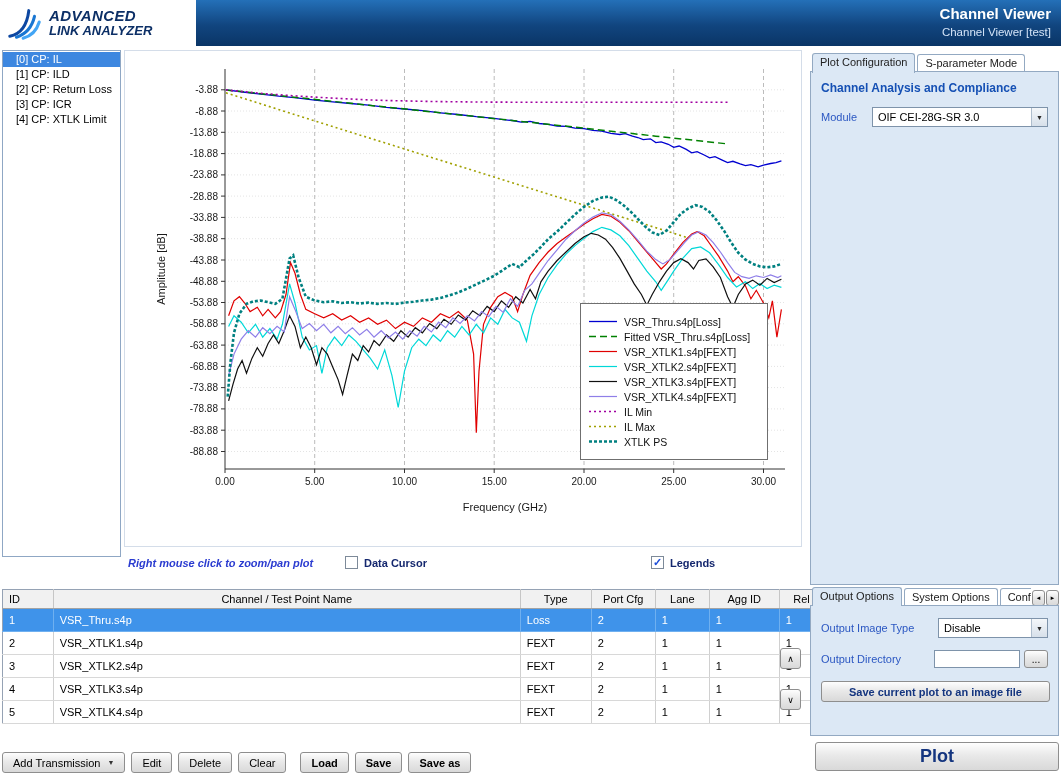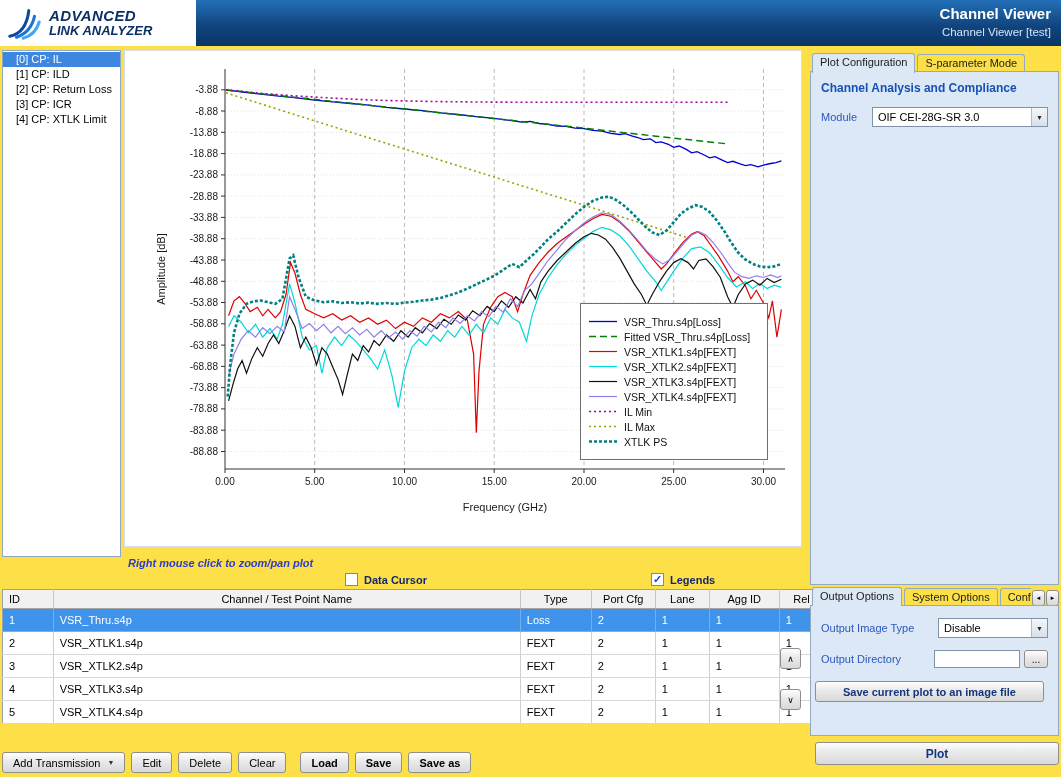--- a/index.html
+++ b/index.html
@@ -1,17 +1,17 @@
 <!DOCTYPE html>
 <html><head>
 <meta charset="utf-8">
 <style>
   *{margin:0;padding:0;box-sizing:border-box}
   body{font-family:"Liberation Sans",sans-serif;background:#9fb2c6}
-  #app{position:relative;width:1061px;height:777px;background:#fde047;overflow:hidden;font-size:11px}
+  #app{position:relative;width:1061px;height:777px;background:#ffffff;overflow:hidden;font-size:11px}
 
   
   #header{position:absolute;left:0;top:0;width:1061px;height:46px;background:linear-gradient(180deg,#2470b8 0%,#11457f 55%,#0a3566 100%)}
   #logo{position:absolute;left:0;top:0;width:196px;height:46px;background:#fff;display:flex;align-items:center;gap:5px;padding:2px 6px}
   #logo-text{line-height:1.08;color:#0c2f66;font-style:italic;font-weight:bold}
   #logo-line1{font-size:15px;letter-spacing:.4px}
   #logo-line2{font-size:13px}
   #header-titles{position:absolute;right:10px;top:5px;text-align:right;color:#fff}
   #header-title{font-size:15px;font-weight:bold}
   #header-subtitle{font-size:11.5px;color:#d4e4f8;margin-top:4px}
@@ -24,21 +24,21 @@
   
   #plot-panel{position:absolute;left:124px;top:50px;width:678px;height:497px;background:#fff;border:1px solid #d4dde9}
   #chart-svg{position:absolute;left:0;top:0}
   #chart-svg text{font-family:"Liberation Sans",sans-serif;fill:#1a1a1a}
   #legend{position:absolute;left:455px;top:252px;width:188px;background:#fff;border:1px solid #6f6f6f;padding:10px 0;z-index:3}
   .legend-row{display:flex;align-items:center;gap:6px;height:15px;padding:0 7px;font-size:10.5px;color:#111;white-space:nowrap}
 
   
   #plot-hint-row{position:absolute;left:0;top:556px;width:806px;height:18px}
   #plot-hint{position:absolute;left:128px;top:1px;font-style:italic;font-weight:bold;color:#2a3bd0;font-size:11px}
-  .check-group{position:absolute;top:17px;display:flex;align-items:center;gap:6px;cursor:default}
+  .check-group{position:absolute;top:0;display:flex;align-items:center;gap:6px;cursor:default}
   #dc-group{left:345px}
   #lg-group{left:651px}
   .cbox{width:13px;height:13px;background:#fff;border:1px solid #7d8a99;display:inline-flex;align-items:center;justify-content:center;font-size:11px;color:#1d4ed8;font-weight:bold;line-height:1}
   .cb-label{font-weight:bold;color:#14276e;font-size:11px}
 
   
   #channel-table{position:absolute;left:2px;top:589px;width:870px;border-collapse:collapse;background:#fff;border:1px solid #95a2b4;table-layout:fixed}
   #channel-table th{height:19px;background:#f1f1f1;border-right:1px solid #c6c6c6;border-bottom:1px solid #a3a3a3;font-weight:normal;font-size:11px;overflow:hidden;white-space:nowrap;text-align:center}
   #channel-table th:first-child{text-align:left;padding-left:6px}
   #channel-table td{height:23px;border-right:1px solid #d0d0d0;border-bottom:1px solid #d8d8d8;padding-left:6px;font-size:11px;overflow:hidden;white-space:nowrap}
@@ -69,22 +69,22 @@
   .field-row{display:flex;align-items:center;margin:12px 10px 0}
   .field-label{color:#2b57c2;font-size:11px}
   .dropdown{display:flex;align-items:center;height:20px;background:#fff;border:1px solid #7e93aa;margin-left:auto}
   .dropdown .value{flex:1;padding:0 5px;font-size:11px;white-space:nowrap;overflow:hidden}
   .dd-btn{width:16px;height:100%;background:linear-gradient(#f4f7fa,#d7e0ea);border-left:1px solid #aebdcd;display:flex;align-items:center;justify-content:center;font-size:7px;color:#2a2a2a}
   #module-dd{width:176px}
   #panel2{position:absolute;left:810px;top:605px;width:249px;height:131px;background:#dce8f5;border:1px solid #93a9c2;z-index:2}
   #oit-dd{width:110px}
   #odir-input{width:86px;height:18px;border:1px solid #7e93aa;margin-left:auto;background:#fff;font-family:inherit;font-size:11px;padding:0 3px}
   #browse-btn{width:24px;height:18px;padding:0;margin-left:4px;font-size:10px}
-  #save-plot-btn{margin:13px 4px 0;width:229px}
-  #plot-btn{position:absolute;left:815px;top:742px;width:244px;height:23px;font-size:12px}
+  #save-plot-btn{margin:13px 10px 0;width:229px}
+  #plot-btn{position:absolute;left:815px;top:742px;width:244px;height:29px;font-size:18px}
 </style>
 </head>
 <body>
 
 <div id="app">
 
   <div id="header">
     <div id="logo">
       <svg width="38" height="36" viewBox="0 0 40 36">
         <path d="M4 32 C 14 30, 22 22, 24 5" fill="none" stroke="#0d47a1" stroke-width="3.2" stroke-linecap="round"></path>

